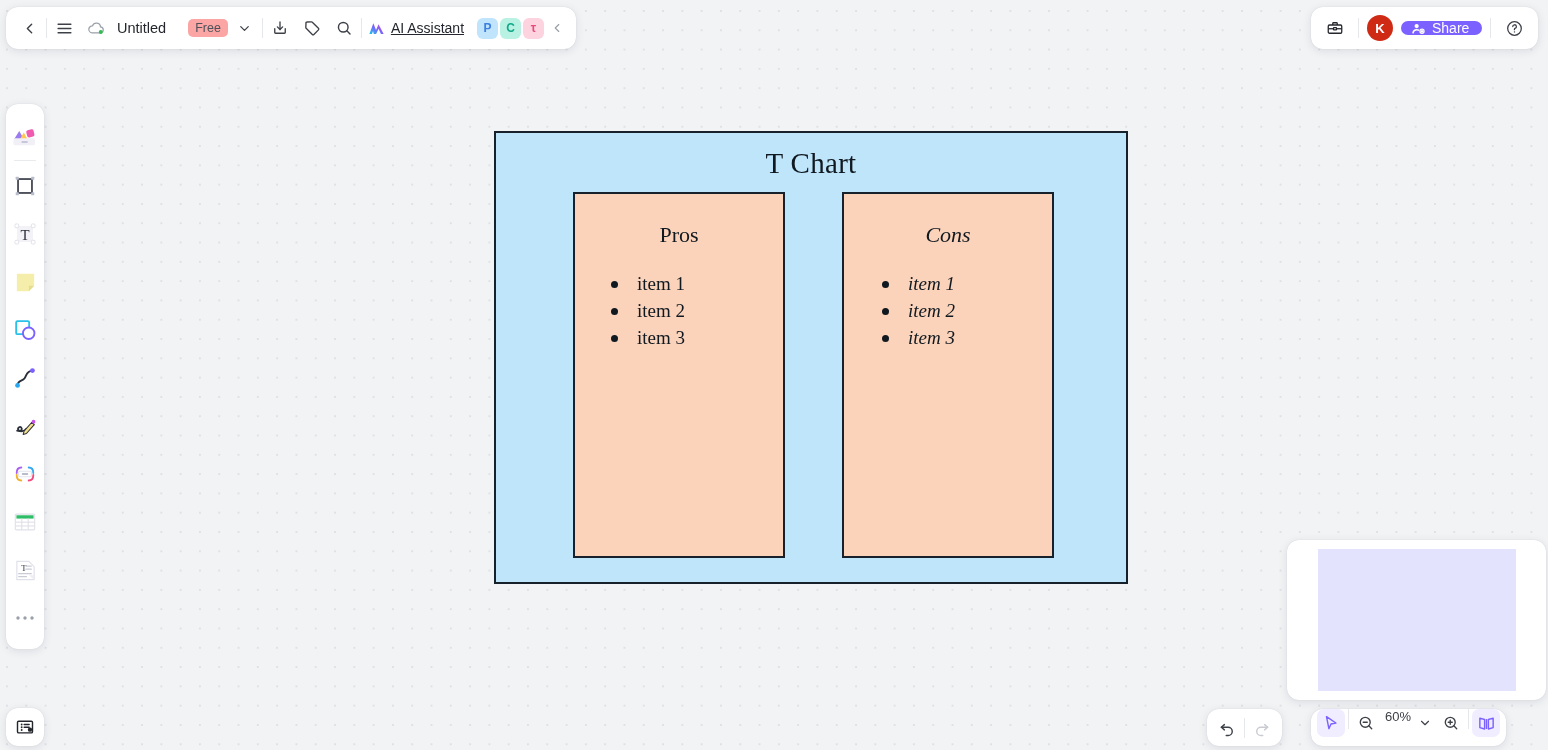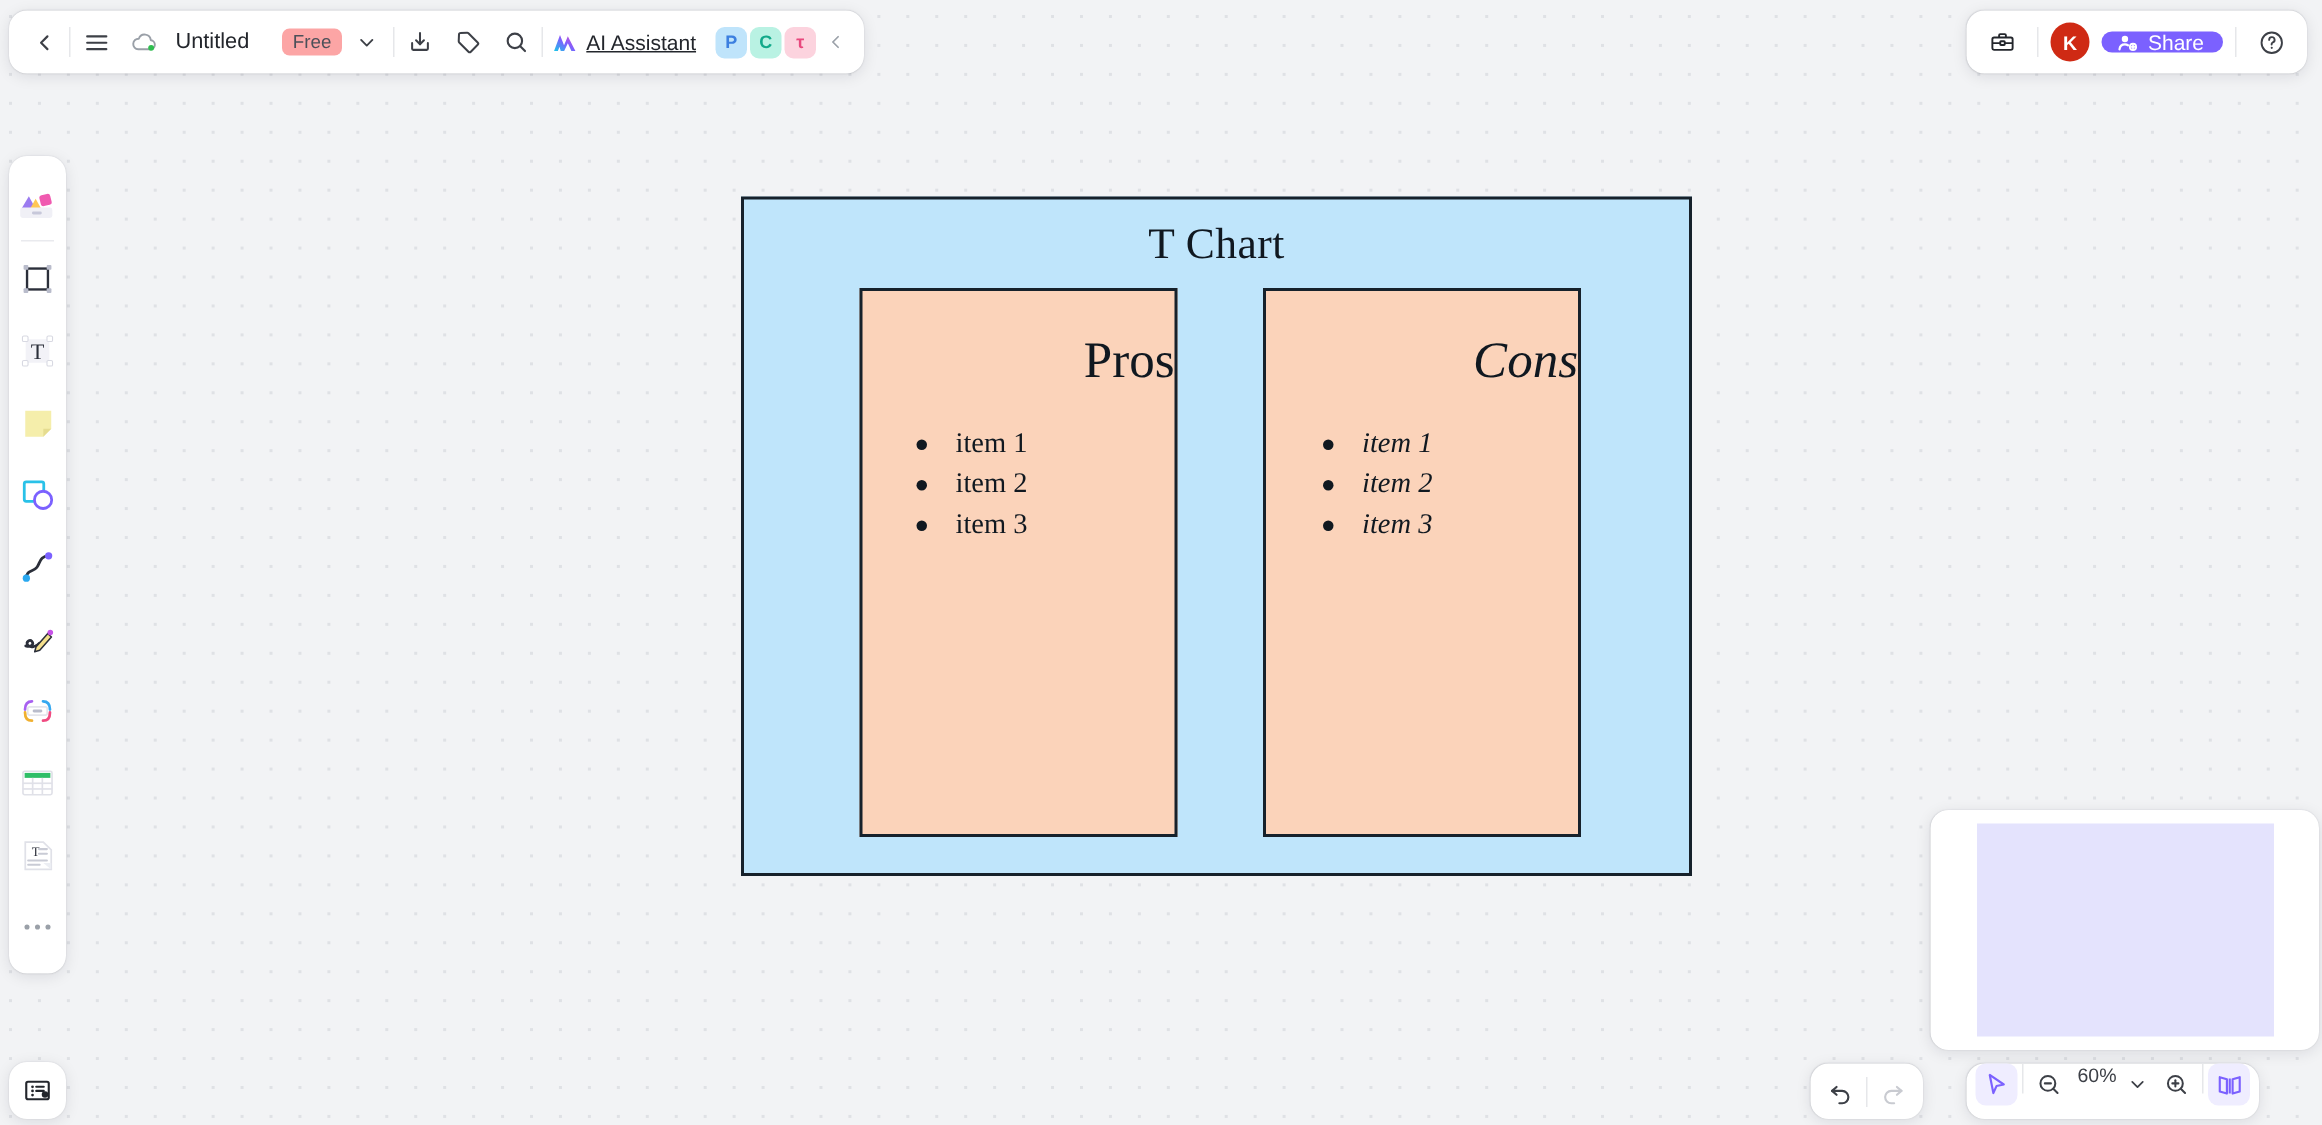--- a/index.html
+++ b/index.html
@@ -41,23 +41,23 @@
   .tc-col {
     position: absolute;
     top: 59px;
     width: 212px; height: 366px;
     background: #fbd3ba;
     border: 2px solid #16212b;
   }
   #tc-col-pros { left: 77px; }
   #tc-col-cons { left: 346px; font-style: italic; }
   .tc-col-head {
-    text-align: right;
+    text-align: center;
     font-family: "Liberation Serif", "DejaVu Serif", serif;
-    font-size: 34px;
+    font-size: 22px;
     color: #101820;
     margin-top: 28px;
   }
   .tc-list {
     list-style: none;
     margin: 22px 0 0 34px;
     font-family: "Liberation Serif", "DejaVu Serif", serif;
     font-size: 19px;
     color: #101820;
     line-height: 27px;

